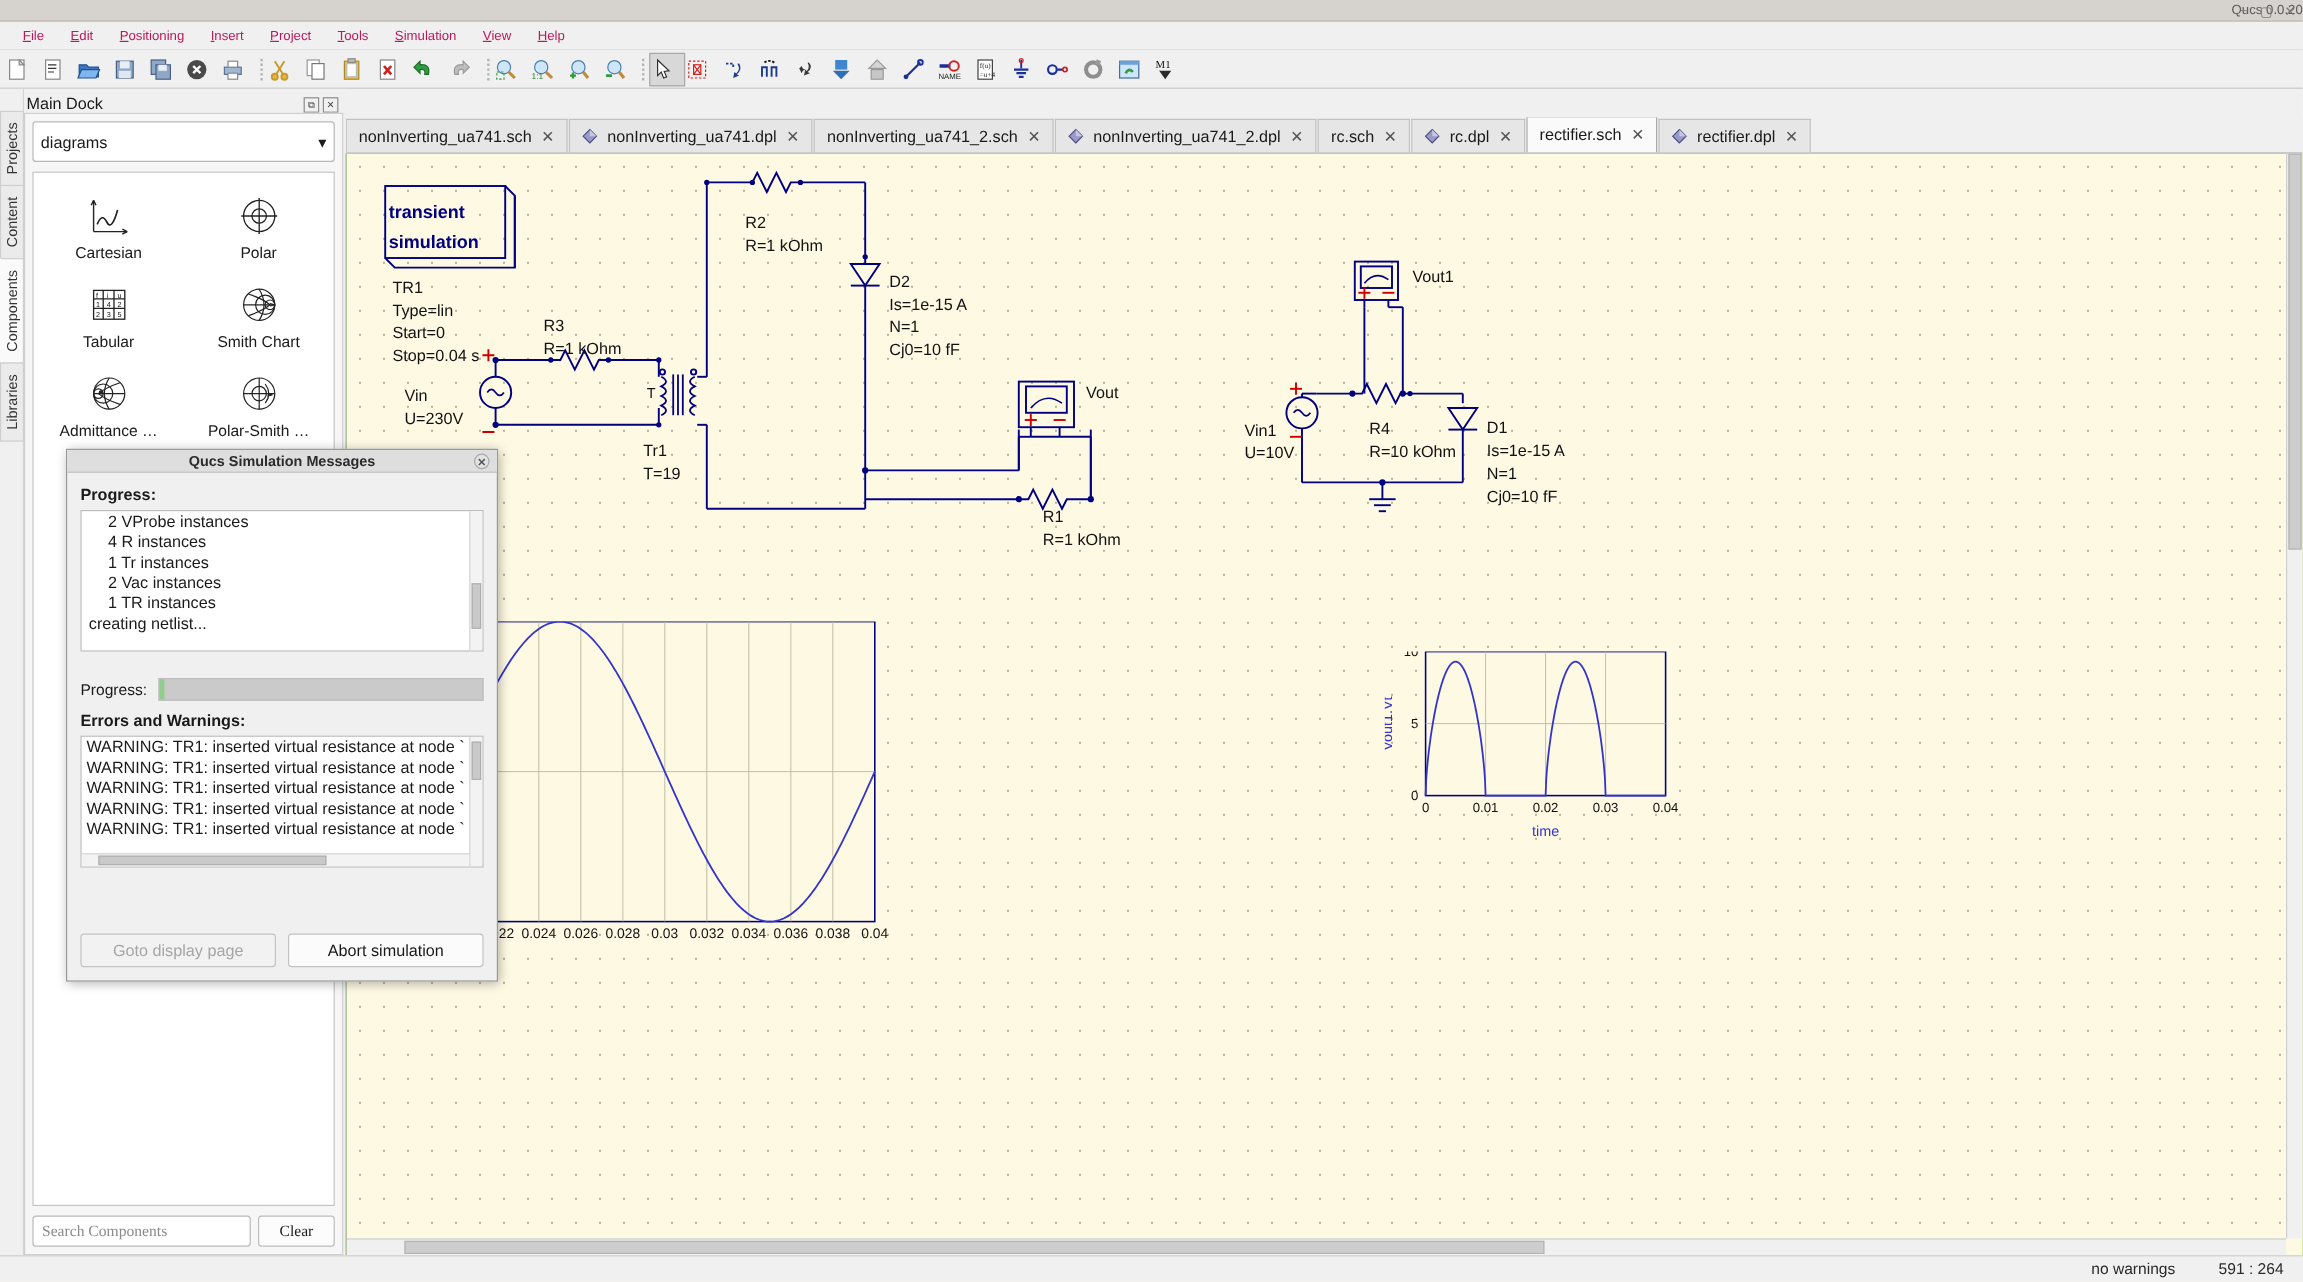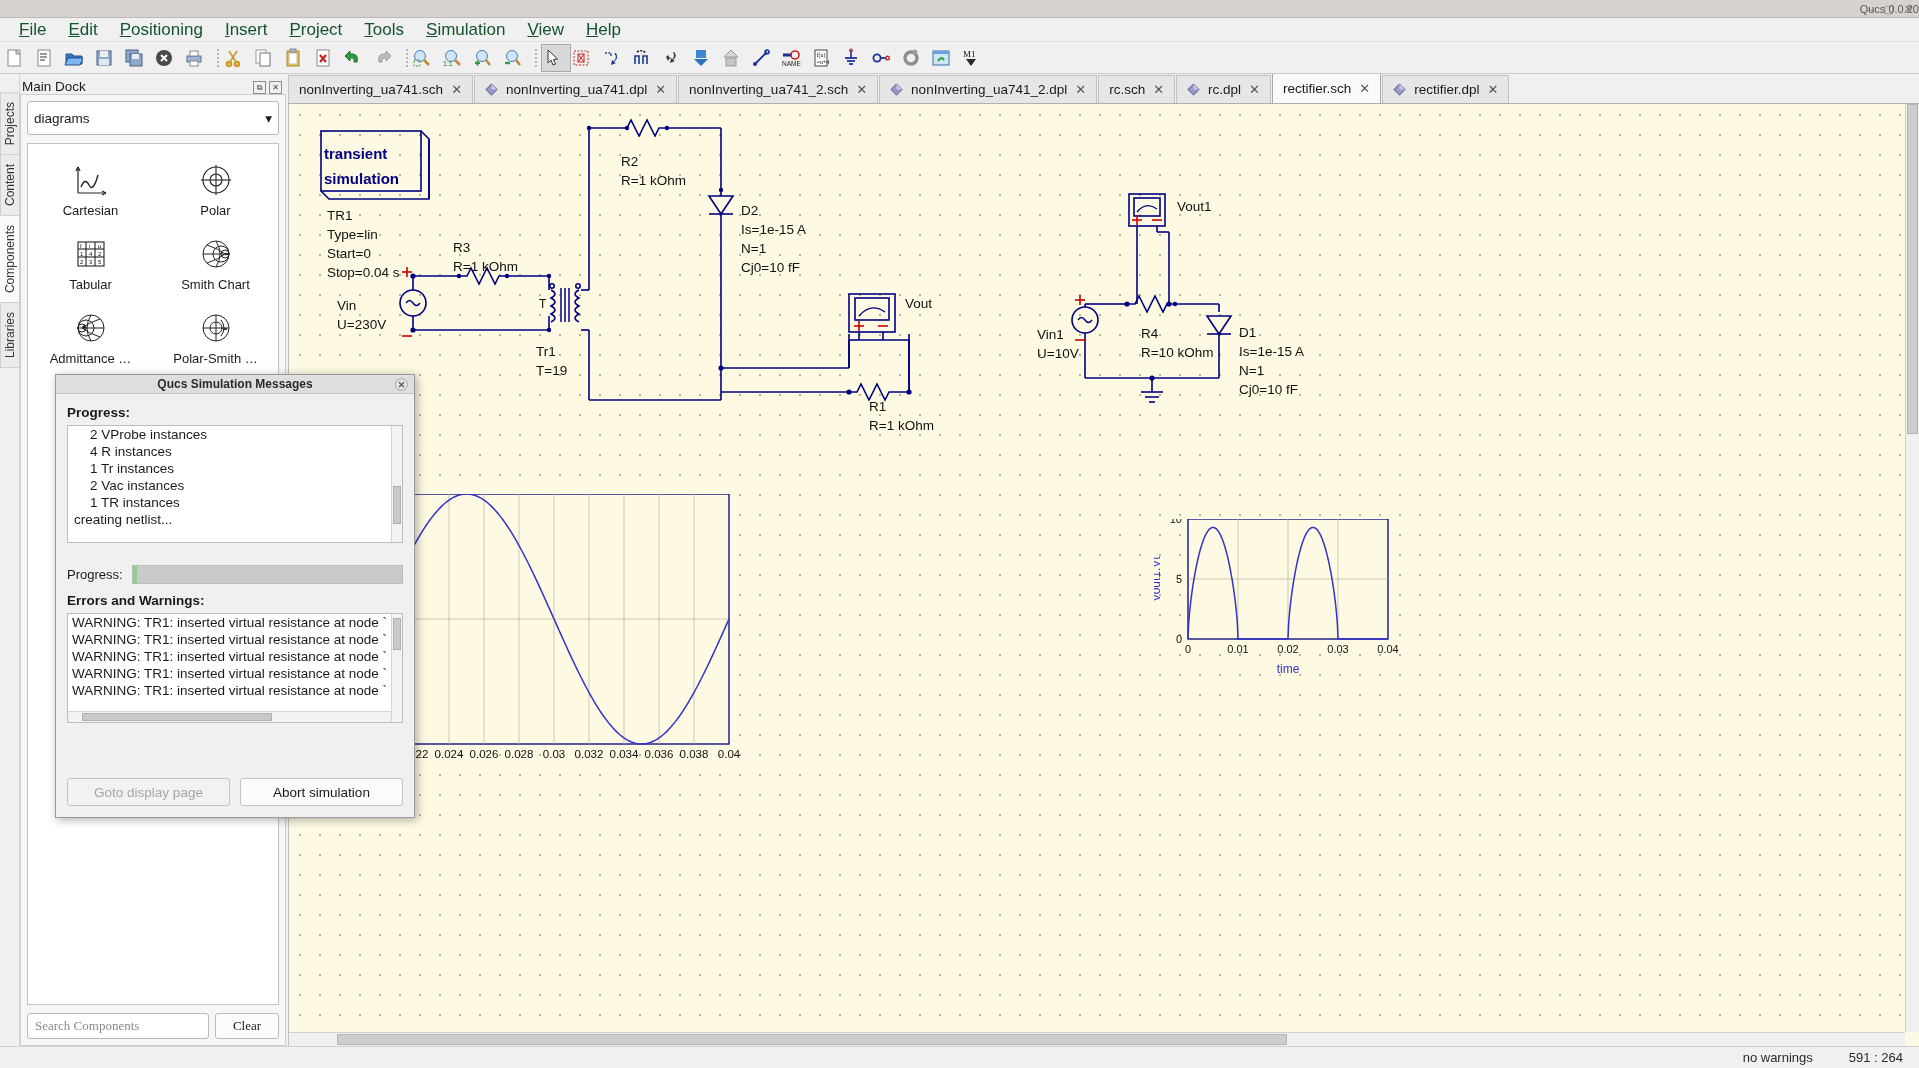--- a/index.html
+++ b/index.html
@@ -19,21 +19,21 @@
     display:flex; align-items:center; justify-content:flex-end;
     position:relative; font-size:11px; color:#5a5a5a;
     border-bottom:1px solid #bdb9b4;
   }
   #titlebar .wbtns { position:absolute; right:6px; top:0; display:flex; gap:10px; align-items:center; height:18px; color:#7a7a7a; font-size:11px;}
   
   #menubar {
     height:24px; background:#f0f0f0; display:flex; align-items:center;
     padding-left:8px; border-bottom:1px solid #dedede;
   }
-  .menu-item { padding:3px 11px; font-size:17px; color:#14532d; cursor:default; }
+  .menu-item { padding:3px 11px; font-size:11px; color:#be185d; cursor:default; }
   .menu-item u { text-decoration:underline; }
   
   #toolbar {
     height:32px; background:#f0f0f0; display:flex; align-items:center;
     padding-left:4px; border-bottom:1px solid #c9c9c9; gap:0px;
   }
   .tb { width:30px; height:28px; display:flex; align-items:center; justify-content:flex-start; }
   .tb.active { background:#d8d8d8; border:1px solid #a8a8a8; }
   .tb-sep { width:9px; height:22px; display:flex; align-items:center; justify-content:center; color:#aaa; font-size:11px; }
   .tb-sep::before { content:""; width:2px; height:18px; border-left:2px dotted #b5b5b5; }
@@ -76,21 +76,21 @@
     background-position:1px 1px;
   }
   .vscroll-out { position:absolute; right:0; top:0; width:14px; bottom:14px; background:#f0f0f0; border-left:1px solid #cfcfcf;}
   .vscroll-thumb { position:absolute; left:1px; right:1px; top:0px; height:330px; background:#cdcdcd; border:1px solid #b5b5b5;}
   .hscroll-out { position:absolute; left:0; right:14px; bottom:0; height:14px; background:#f0f0f0; border-top:1px solid #cfcfcf;}
   .hscroll-thumb { position:absolute; top:1px; bottom:1px; left:48px; width:950px; background:#cdcdcd; border:1px solid #b5b5b5;}
   
   .schtxt { position:absolute; font-family:"Liberation Sans", sans-serif; font-size:13.5px; color:#111; white-space:nowrap; }
   .schtxt.blue { color:#000080; font-weight:bold; font-size:15px; }
   
-  #tabsrow { display:flex; align-items:flex-end; height:30px; background:#f0f0f0; padding-left:0px; border-bottom:1px solid #b0b0b0; overflow:hidden;}
+  #tabsrow { display:flex; align-items:flex-end; height:30px; background:#f0f0f0; padding-left:0px; border-bottom:1px solid #b0b0b0; overflow:hidden;margin-top:24px;}
   .doctab {
     display:flex; align-items:center; gap:8px; height:28px; padding:0 10px;
     border:1px solid #c2c2c2; border-bottom:none; background:#e6e6e6;
     font-size:13.5px; color:#1a1a1a; margin-right:1px; white-space:nowrap;
   }
   .doctab.sel { background:#fafafa; height:30px; border-color:#a8a8a8; }
   .doctab .x { color:#555; font-size:13px; }
   .dpl-icon { width:13px; height:13px; display:inline-block; }
   
   #statusbar {

